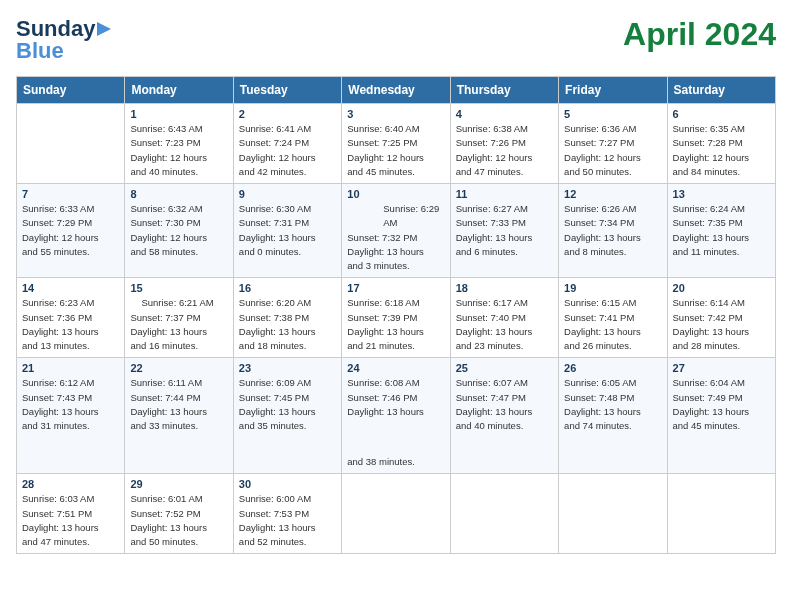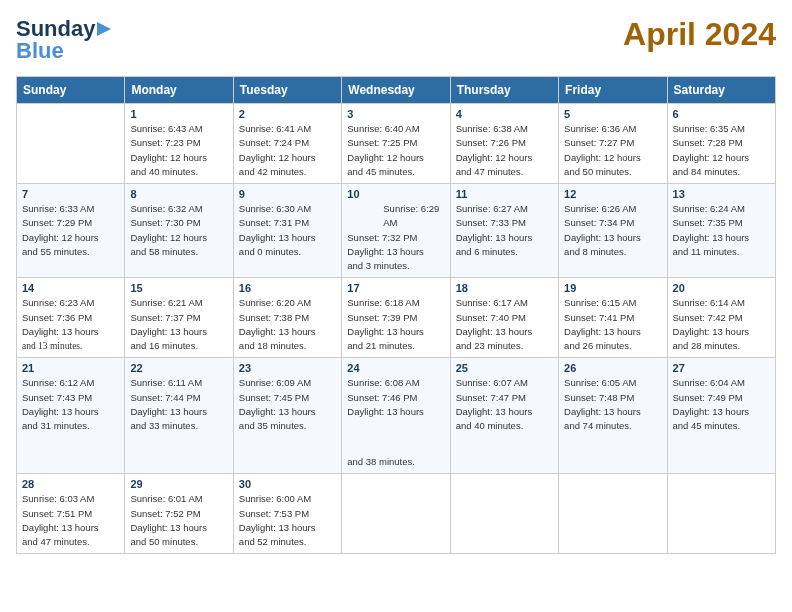--- a/index.html
+++ b/index.html
@@ -19,21 +19,21 @@
     .logo {
       display: flex;
       flex-direction: column;
       align-items: flex-start;
     }
     .title-section {
       text-align: right;
     }
     .main-title {
       font-size: 32px;
-      color: #a16207;
+      color: #15803d;
       font-weight: bold;
     }
     .subtitle {
       font-size: 14px;
       color: #555;
     }
     .calendar {
       width: 100%;
       border-collapse: collapse;
     }
@@ -232,27 +232,27 @@
           </div>
         </td>
       </tr>
       <tr>
         <td>
           <span class="day-num">14</span>
           <div class="day-info">
             <span style="display: block;">Sunrise: 6:23 AM</span>
             <span style="display: block;">Sunset: 7:36 PM</span>
             <span style="display: block;">Daylight: 13 hours</span>
-            <span style="display: block; font-family: Liberation Serif, serif;">and 13 minutes.</span>
+            <span style="display: block;">and 13 minutes.</span>
           </div>
         </td>
         <td>
           <span class="day-num">15</span>
           <div class="day-info">
-            <span style="display: block;">Sunrise: 6:21 AM</span>
+            <span style="display: block; margin-left: 11px;">Sunrise: 6:21 AM</span>
             <span style="display: block;">Sunset: 7:37 PM</span>
             <span style="display: block;">Daylight: 13 hours</span>
             <span style="display: block;">and 16 minutes.</span>
           </div>
         </td>
         <td>
           <span class="day-num">16</span>
           <div class="day-info">
             <span style="display: block;">Sunrise: 6:20 AM</span>
             <span style="display: block;">Sunset: 7:38 PM</span>

